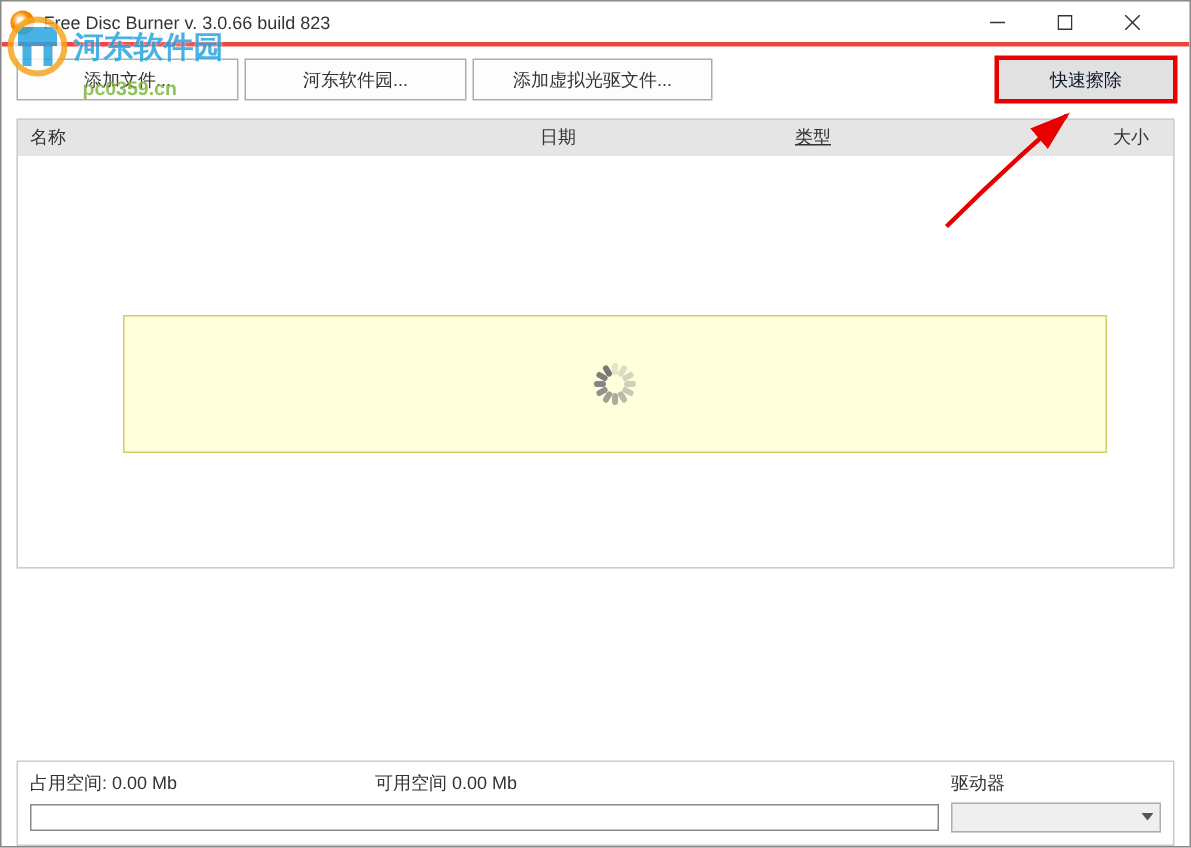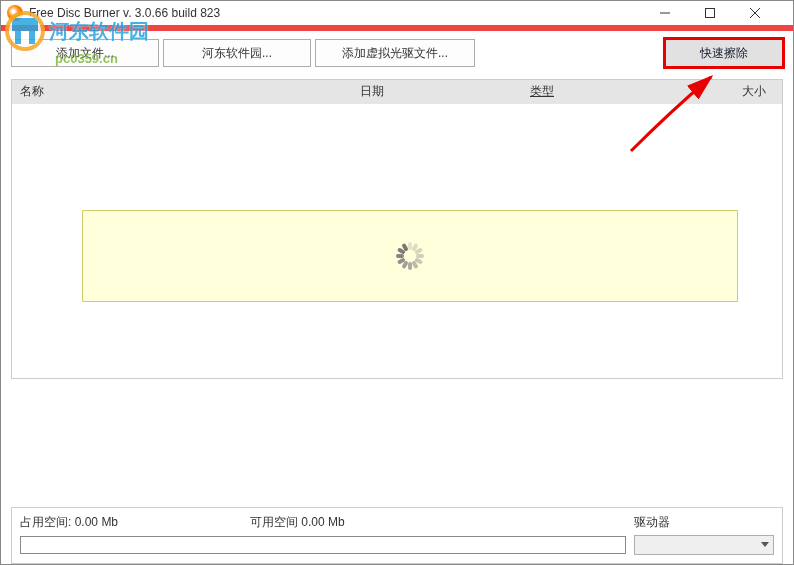--- a/index.html
+++ b/index.html
@@ -9,21 +9,21 @@
 .watermark { position: absolute; top: 10px; left: 4px; z-index: 50; pointer-events: none; display: flex; align-items: center; gap: 4px; opacity: 0.85; text-align: center; }
 .watermark .wm-logo { width: 40px; height: 40px; border-radius: 50%; border: 4px solid #f5a623; background: #fff; display: flex; align-items: center; justify-content: center; overflow: hidden; }
 .watermark .wm-logo-inner { width: 26px; height: 26px; background: linear-gradient(180deg,#2aa5e0 50%, #fff 50%); border-radius: 2px; position: relative; }
 .watermark .wm-logo-inner::before, .watermark .wm-logo-inner::after { content:""; position:absolute; top:0; bottom:0; width:6px; background:#2aa5e0; }
 .watermark .wm-logo-inner::before { left:3px; }
 .watermark .wm-logo-inner::after { right:3px; }
 .watermark .wm-text { font-size: 20px; font-weight: bold; color: #2aa5e0; text-shadow: 0 0 2px #fff; }
 .watermark .wm-url { position: absolute; top: 40px; left: 50px; font-size: 13px; color: #7fb83d; font-weight: bold; }
 
 
-.titlebar { height: 30px; display: flex; align-items: center; padding: 0 16px 0 6px; border-bottom: 6px solid #ef4444; justify-content: space-between; }
+.titlebar { height: 30px; display: flex; align-items: center; padding: 0 16px 0 6px; border-bottom: 3px solid #ef4444; justify-content: space-between; }
 .titlebar .app-icon { width: 16px; height: 16px; background: radial-gradient(circle at 40% 40%, #fff 10%, #ff8c00 40%, #c55a00 100%); border-radius: 50%; margin-right: 6px; }
 .titlebar .title { font-size: 12px; color: #333; flex: 0 0 auto; }
 .titlebar .spacer { flex: 1; }
 .winbtn { width: 45px; height: 30px; display: flex; align-items: center; justify-content: center; font-size: 10px; color: #333; }
 .winbtn svg { width: 10px; height: 10px; stroke: #333; stroke-width: 1; fill: none; }
 
 
 .toolbar { display: flex; gap: 4px; padding: 8px 10px; }
 .toolbar .btn { height: 28px; border: 1px solid #adadad; background: #fdfdfd; font-size: 12px; color: #333; display:flex; align-items:center; justify-content:center; }
 .toolbar .btn.add-files { width: 148px; }

